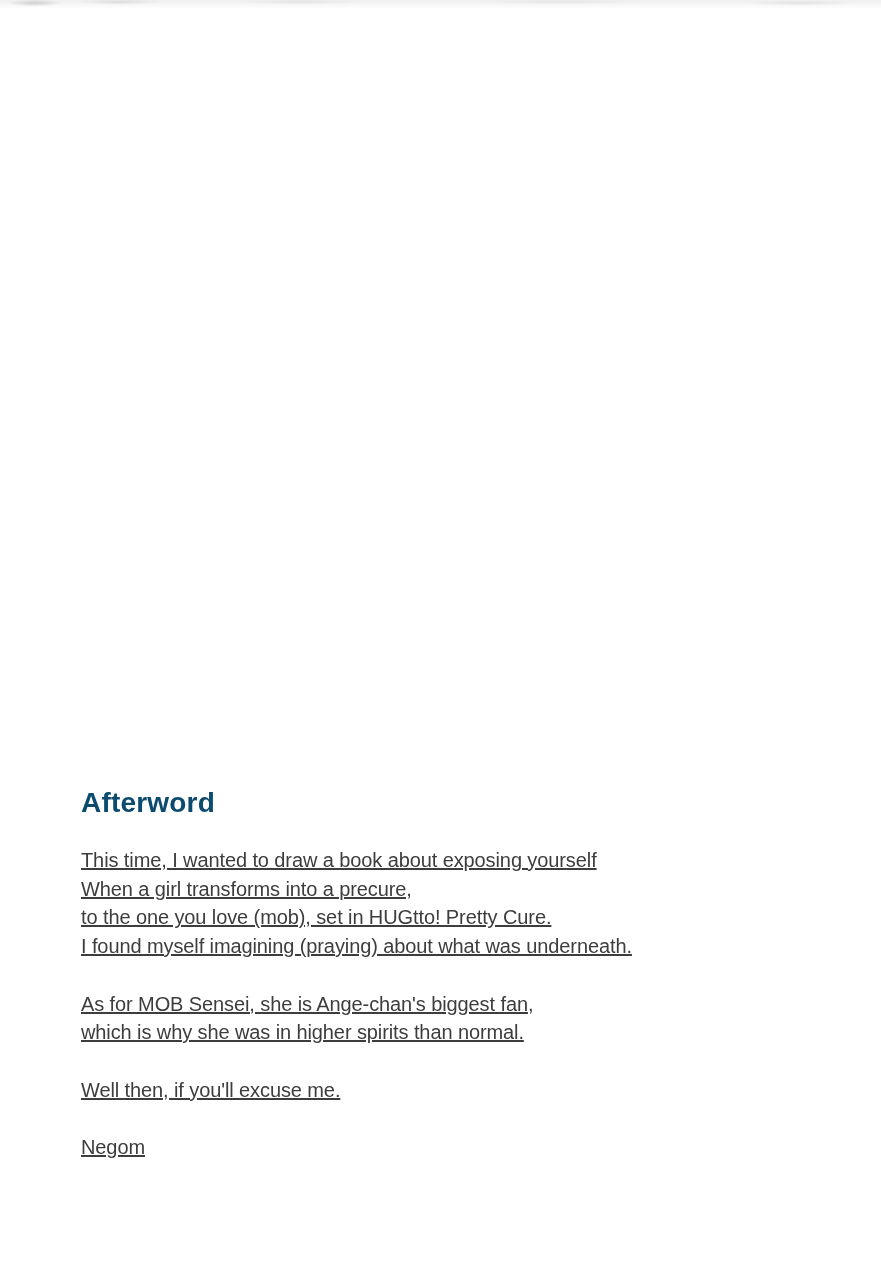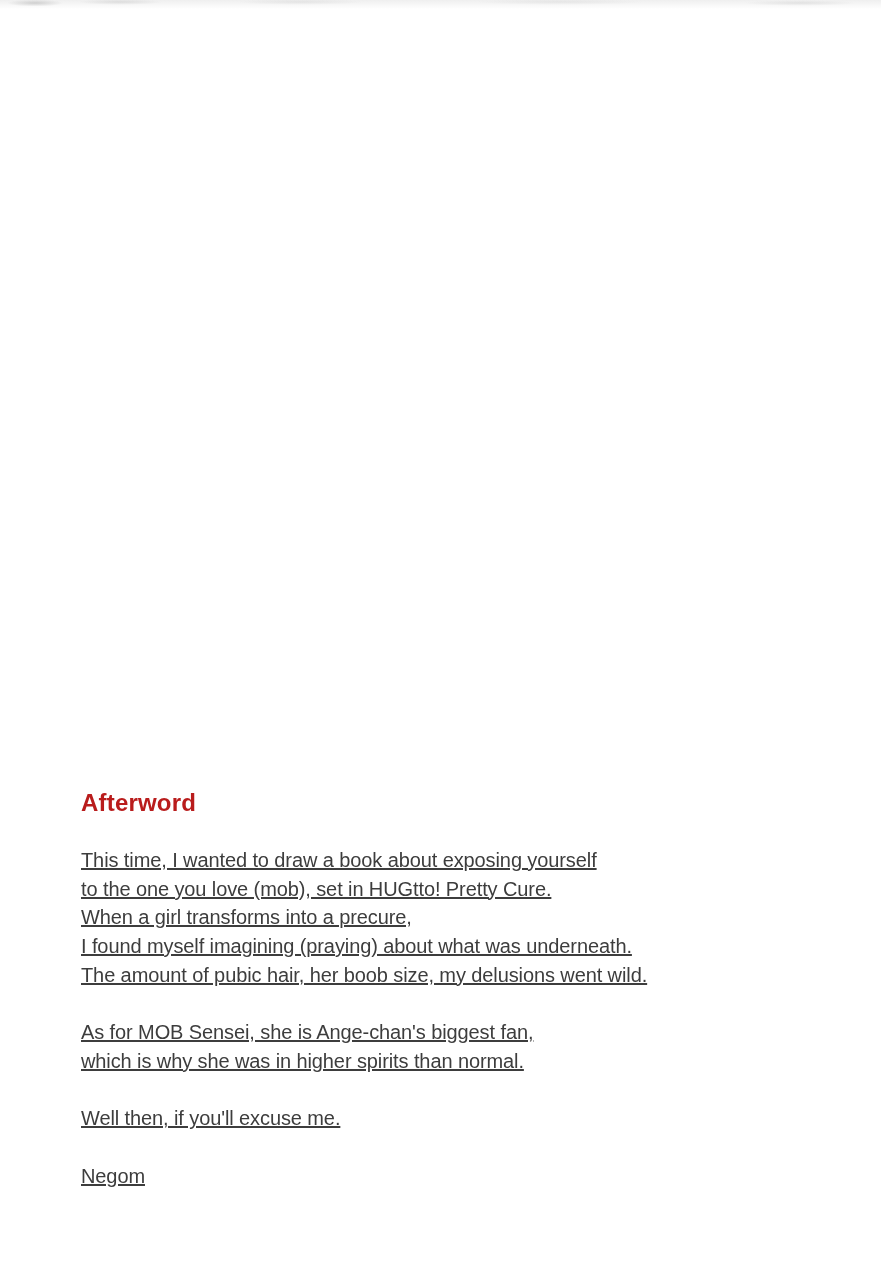--- a/index.html
+++ b/index.html
@@ -36,24 +36,24 @@
   }
   .afterword {
     position: absolute;
     left: 81px;
     top: 788px;
     width: 740px;
     color: #3d3d3d;
   }
   .afterword h1 {
     margin: 0 0 29px 0;
-    font-size: 24px;
+    font-size: 28px;
     line-height: 29px;
     font-weight: bold;
-    color: #b91c1c;
+    color: #0c4a6e;
     letter-spacing: 0.2px;
   }
   .para {
     margin: 0 0 28.7px 0;
     padding: 0;
   }
   .para:last-child {
     margin-bottom: 12px;
   }
   .line {
@@ -71,24 +71,23 @@
 <div class="page">
 
   <div class="scan-noise-top"></div>
 
   <section class="afterword">
 
     <h1>Afterword</h1>
 
     <p class="para">
       <span class="line">This time, I wanted to draw a book about exposing yourself</span>
+      <span class="line">When a girl transforms into a precure,</span>
       <span class="line">to the one you love (mob), set in HUGtto! Pretty Cure.</span>
-      <span class="line">When a girl transforms into a precure,</span>
       <span class="line">I found myself imagining (praying) about what was underneath.</span>
-      <span class="line">The amount of pubic hair, her boob size, my delusions went wild.</span>
     </p>
 
     <p class="para">
       <span class="line">As for MOB Sensei, she is Ange-chan's biggest fan,</span>
       <span class="line">which is why she was in higher spirits than normal.</span>
     </p>
 
     <p class="para">
       <span class="line">Well then, if you'll excuse me.</span>
     </p>

